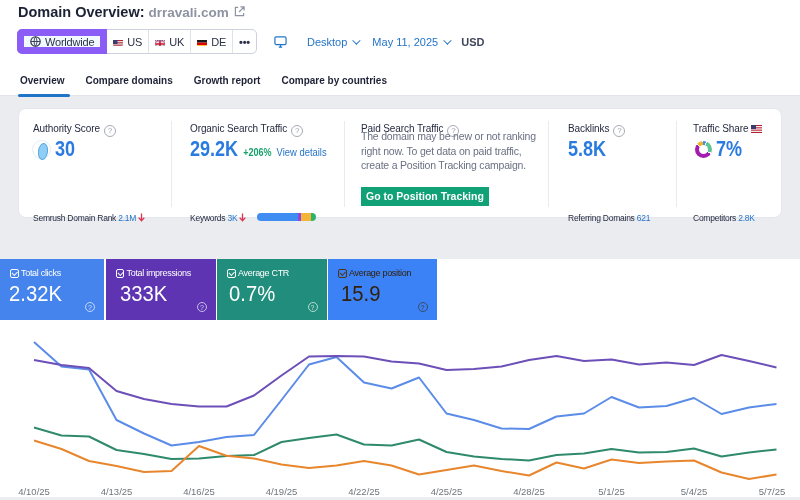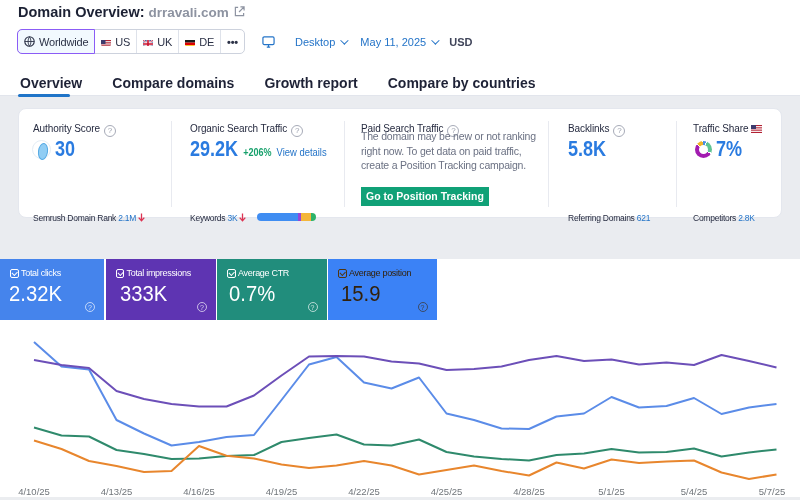--- a/index.html
+++ b/index.html
@@ -5,28 +5,28 @@
 * { margin:0; padding:0; box-sizing:border-box; }
 html,body { width:800px; height:500px; font-family:"Liberation Sans",sans-serif; background:#fff; overflow:hidden; position:relative; }
 .abs { position:absolute; }
 
 .title { left:18px; top:4px; font-size:14.5px; font-weight:bold; color:#1c2134; }
 .title .dom { color:#8d93a1; font-weight:bold; font-size:13.5px; }
 .toolbar { left:17px; top:29px; height:25px; display:flex; align-items:center; }
 .seg { display:flex; height:25px; border:1px solid #cdd2dd; border-radius:5px; background:#fff; align-items:stretch; }
 .seg .it { display:flex; align-items:center; padding:0 6px; font-size:11px; letter-spacing:-0.2px; color:#2b3146; border-right:1px solid #dee2ea; gap:4px; }
 .seg .it:last-child { border-right:none; }
-.seg .sel { background:#f2f9fe; border:1px solid #8b5cf6; border-radius:5px 0 0 5px; margin:-1px 0 -1px -1px; }
+.seg .sel { background:#f2f9fe; border:7px solid #8b5cf6; border-radius:5px 0 0 5px; margin:-1px 0 -1px -1px; }
 .flag { width:10px; height:8px; border-radius:1.5px; display:inline-block; position:relative; overflow:hidden; }
 .dots { font-size:11px; color:#2b3146; letter-spacing:0.5px; font-weight:bold; }
 .blue-lnk { color:#2474c8; font-size:11px; }
 .chev { display:inline-block; width:6px; height:6px; border-right:1.7px solid #2474c8; border-bottom:1.7px solid #2474c8; transform:rotate(45deg) translateY(-2px); margin-left:5px; }
 .usd { color:#40455a; font-size:11px; font-weight:bold; }
 
-.tabs { left:20px; top:75px; display:flex; gap:30px; font-size:14px; color:#1e2236; font-weight:bold; }
+.tabs { left:20px; top:75px; display:flex; gap:21px; font-size:10px; color:#1e2236; font-weight:bold; }
 .tabline { left:18px; top:94px; width:52px; height:3px; background:#1f74c8; border-radius:2px; z-index:3; }
 .hdrborder { left:0; top:95px; width:800px; height:1px; background:#e2e5ec; }
 
 .graysec { left:0; top:96px; width:800px; height:163px; background:#eaecf0; }
 .card { left:18px; top:108px; width:764px; height:110px; background:#fff; border:1px solid #e4e7ee; border-radius:8px; }
 .col { position:absolute; top:0; height:108px; }
 .col .ttl { position:absolute; top:14px; font-size:10px; letter-spacing:-0.1px; color:#262b40; white-space:nowrap; }
 .qi { display:inline-block; width:12px; height:12px; border:1px solid #a7abb8; border-radius:50%; color:#9ba0ad; font-size:8px; text-align:center; line-height:10.5px; vertical-align:-1px; margin-left:4px; }
 .bignum { position:absolute; top:28px; font-size:22px; line-height:24px; font-weight:bold; color:#2a7be0; white-space:nowrap; transform:scaleX(0.82); transform-origin:0 50%; }
 .botrow { position:absolute; top:104px; font-size:8.5px; letter-spacing:-0.25px; color:#262b40; white-space:nowrap; }

